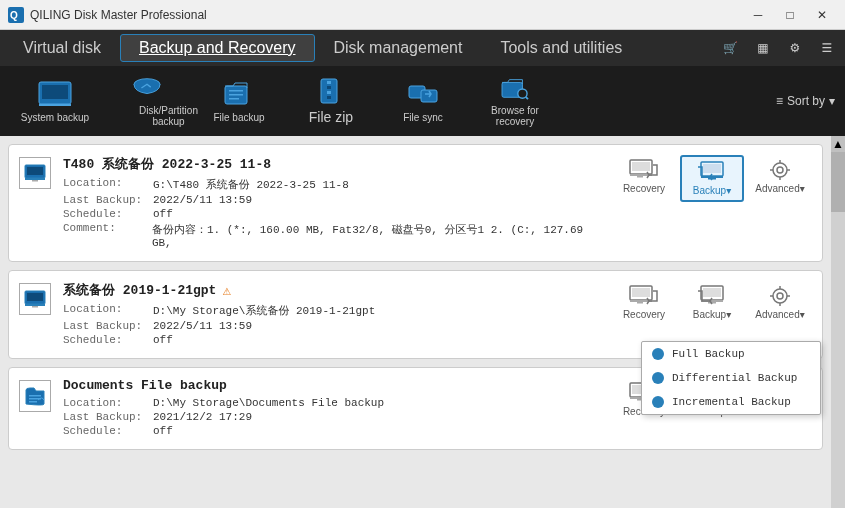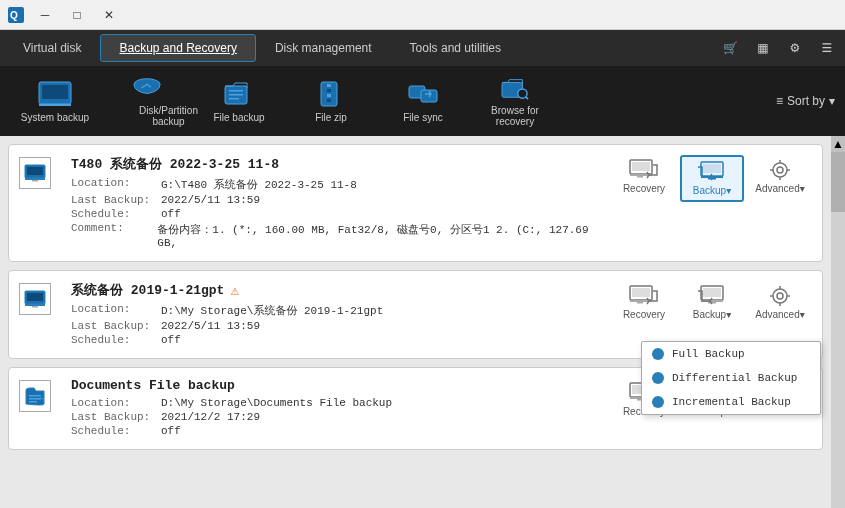--- a/index.html
+++ b/index.html
@@ -29,21 +29,21 @@
       display: flex;
       align-items: center;
       height: 36px;
       padding: 0 4px;
     }
     .menu-tab {
       padding: 0 18px;
       height: 28px;
       display: flex; align-items: center;
       color: #ccc;
-      font-size: 12px;
+      font-size: 16px;
       cursor: pointer;
       border: 1px solid transparent;
       border-radius: 3px;
     }
     .menu-tab.active { background: #404040; color: white; border-color: #2980b9; text-decoration: underline; }
     .menu-tab-right { margin-left: auto; display: flex; gap: 4px; }
     .menu-icon-btn {
       width: 28px; height: 28px; display: flex; align-items: center; justify-content: center;
       color: #ccc; cursor: pointer; border-radius: 3px;
     }
@@ -93,21 +93,20 @@
 
     
     .backup-card {
       background: white;
       border: 1px solid #ccc;
       border-radius: 4px;
       margin-bottom: 8px;
       padding: 10px;
       display: flex;
       align-items: flex-start;
-      gap: 8px;
     }
     .backup-card-icon {
       width: 32px; height: 32px;
       border: 1px solid #aaa;
       display: flex; align-items: center; justify-content: center;
       margin-right: 12px;
       margin-top: 2px;
       flex-shrink: 0;
       color: #2980b9;
       font-size: 16px;
@@ -175,20 +174,21 @@
 </head>
 <body>
 
 <div class="title-bar">
   <div class="title-bar-icon">
     <svg width="16" height="16" viewBox="0 0 16 16">
       <rect width="16" height="16" rx="2" fill="#1a6faf"></rect>
       <text x="2" y="12" fill="white" font-size="10" font-weight="bold">Q</text>
     </svg>
   </div>
+  <span class="title-bar-title">QILING Disk Master Professional</span>
   <div class="title-bar-controls">
     <button class="title-bar-btn">─</button>
     <button class="title-bar-btn">□</button>
     <button class="title-bar-btn close">✕</button>
   </div>
 </div>
 
 <div class="menu-tabs">
   <div class="menu-tab">
     <span>Virtual disk</span>
@@ -242,21 +242,21 @@
   </div>
 
   <div class="toolbar-item">
     <svg width="36" height="28" viewBox="0 0 36 28" fill="none">
       <rect x="8" y="2" width="16" height="24" rx="2" fill="#1a6faf" stroke="#4aa3e0" stroke-width="1"></rect>
       <rect x="14" y="4" width="4" height="3" fill="#4aa3e0"></rect>
       <rect x="14" y="9" width="4" height="3" fill="#0d4a7a"></rect>
       <rect x="14" y="14" width="4" height="3" fill="#4aa3e0"></rect>
       <rect x="14" y="19" width="4" height="3" fill="#0d4a7a"></rect>
     </svg>
-    <span style="color:#ccc;font-size:10px;">File zip</span>
+    <span style="color:#ccc;font-size:14px;">File zip</span>
   </div>
 
   <div class="toolbar-item">
     <svg width="36" height="28" viewBox="0 0 36 28" fill="none">
       <rect x="4" y="6" width="16" height="12" rx="2" fill="#1a6faf" stroke="#4aa3e0" stroke-width="1"></rect>
       <rect x="16" y="10" width="16" height="12" rx="2" fill="#1a6faf" stroke="#4aa3e0" stroke-width="1"></rect>
       <path d="M20 14 L26 14 M24 11 L26 14 L24 17" stroke="#4aa3e0" stroke-width="1.5" fill="none"></path>
     </svg>
     <span style="color:#ccc;font-size:10px;">File sync</span>
   </div>

